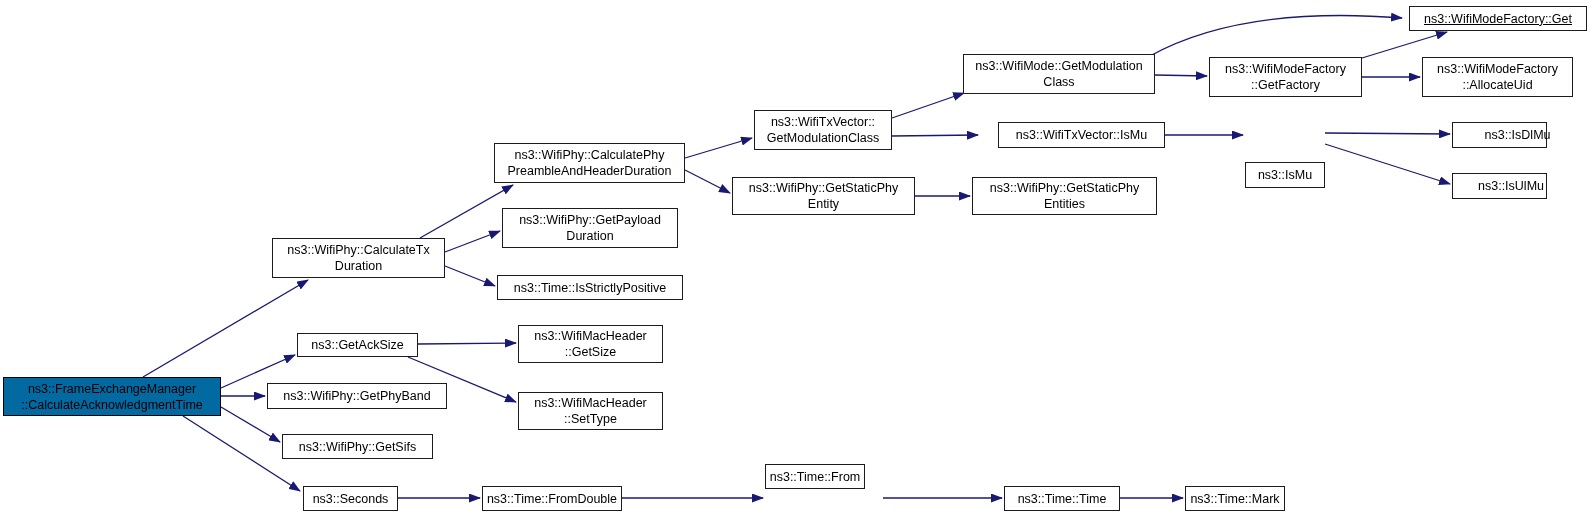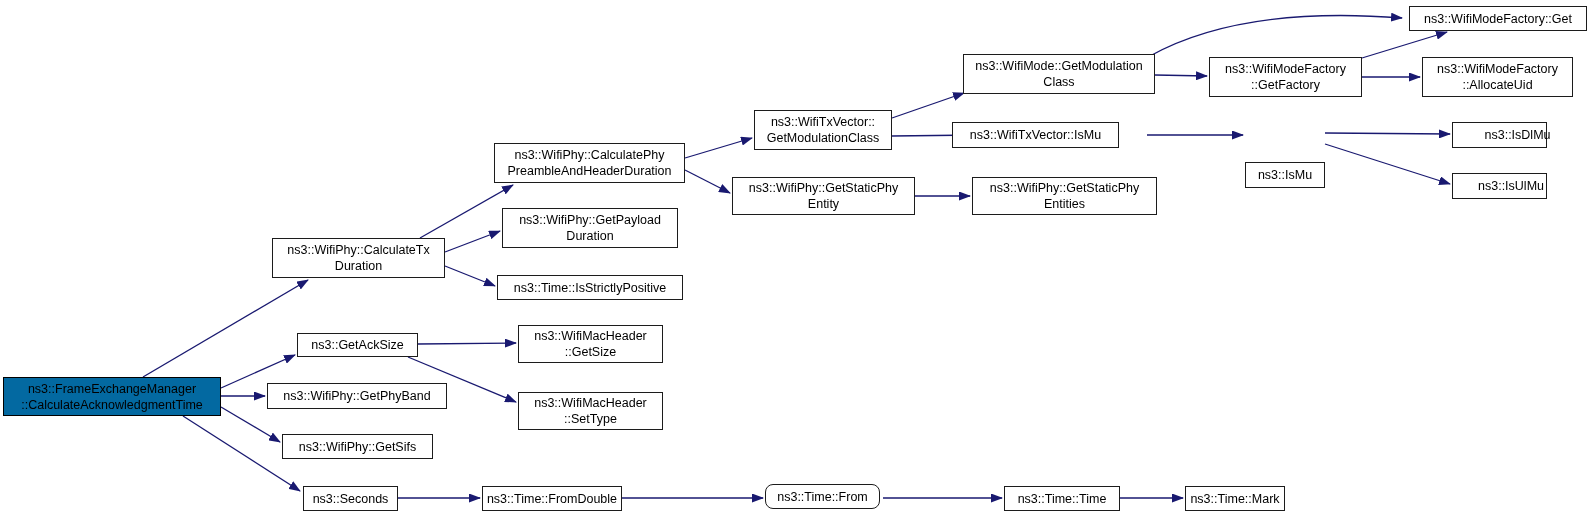--- a/index.html
+++ b/index.html
@@ -125,51 +125,51 @@
 GetModulationClass</span>
     </div>
     <div class="node" style="left: 732px; top: 177px; width: 183px; height: 38px;">
       <span>ns3::WifiPhy::GetStaticPhy
 Entity</span>
     </div>
     <div class="node" style="left: 963px; top: 54px; width: 192px; height: 40px;">
       <span>ns3::WifiMode::GetModulation
 Class</span>
     </div>
-    <div class="node" style="left: 952px; top: 122px; width: 167px; height: 26px;">
+    <div class="node" style="left: 998px; top: 122px; width: 167px; height: 26px;">
       <span>ns3::WifiTxVector::IsMu</span>
     </div>
     <div class="node" style="left: 972px; top: 177px; width: 185px; height: 38px;">
       <span>ns3::WifiPhy::GetStaticPhy
 Entities</span>
     </div>
     <div class="node" style="left: 1209px; top: 57px; width: 153px; height: 40px;">
       <span>ns3::WifiModeFactory
 ::GetFactory</span>
     </div>
     <div class="node" style="left: 1245px; top: 122px; width: 80px; height: 26px; margin-top: 40px;">
       <span>ns3::IsMu</span>
     </div>
-    <div class="node" style="left: 1409px; top: 6px; width: 178px; height: 25px;">
+    <div class="node" style="left: 1409px; top: 6px; width: 178px; height: 25px; text-decoration: underline;">
       <span>ns3::WifiModeFactory::Get</span>
     </div>
     <div class="node" style="left: 1422px; top: 57px; width: 151px; height: 40px;">
       <span>ns3::WifiModeFactory
 ::AllocateUid</span>
     </div>
     <div class="node" style="left: 1452px; top: 122px; width: 95px; height: 26px; padding-left: 36px;">
       <span>ns3::IsDlMu</span>
     </div>
     <div class="node" style="left: 1452px; top: 173px; width: 95px; height: 26px; padding-left: 23px;">
       <span>ns3::IsUlMu</span>
     </div>
     <div class="node" style="left: 482px; top: 486px; width: 140px; height: 25px;">
       <span>ns3::Time::FromDouble</span>
     </div>
-    <div class="node" style="left: 765px; top: 484px; width: 115px; height: 25px; border-radius: 8px;">
+    <div class="node" style="left: 765px; top: 464px; width: 100px; height: 25px;">
       <span>ns3::Time::From</span>
     </div>
     <div class="node" style="left: 1004px; top: 486px; width: 116px; height: 25px;">
       <span>ns3::Time::Time</span>
     </div>
     <div class="node" style="left: 1185px; top: 486px; width: 100px; height: 25px;">
       <span>ns3::Time::Mark</span>
     </div>
   </div>
 

